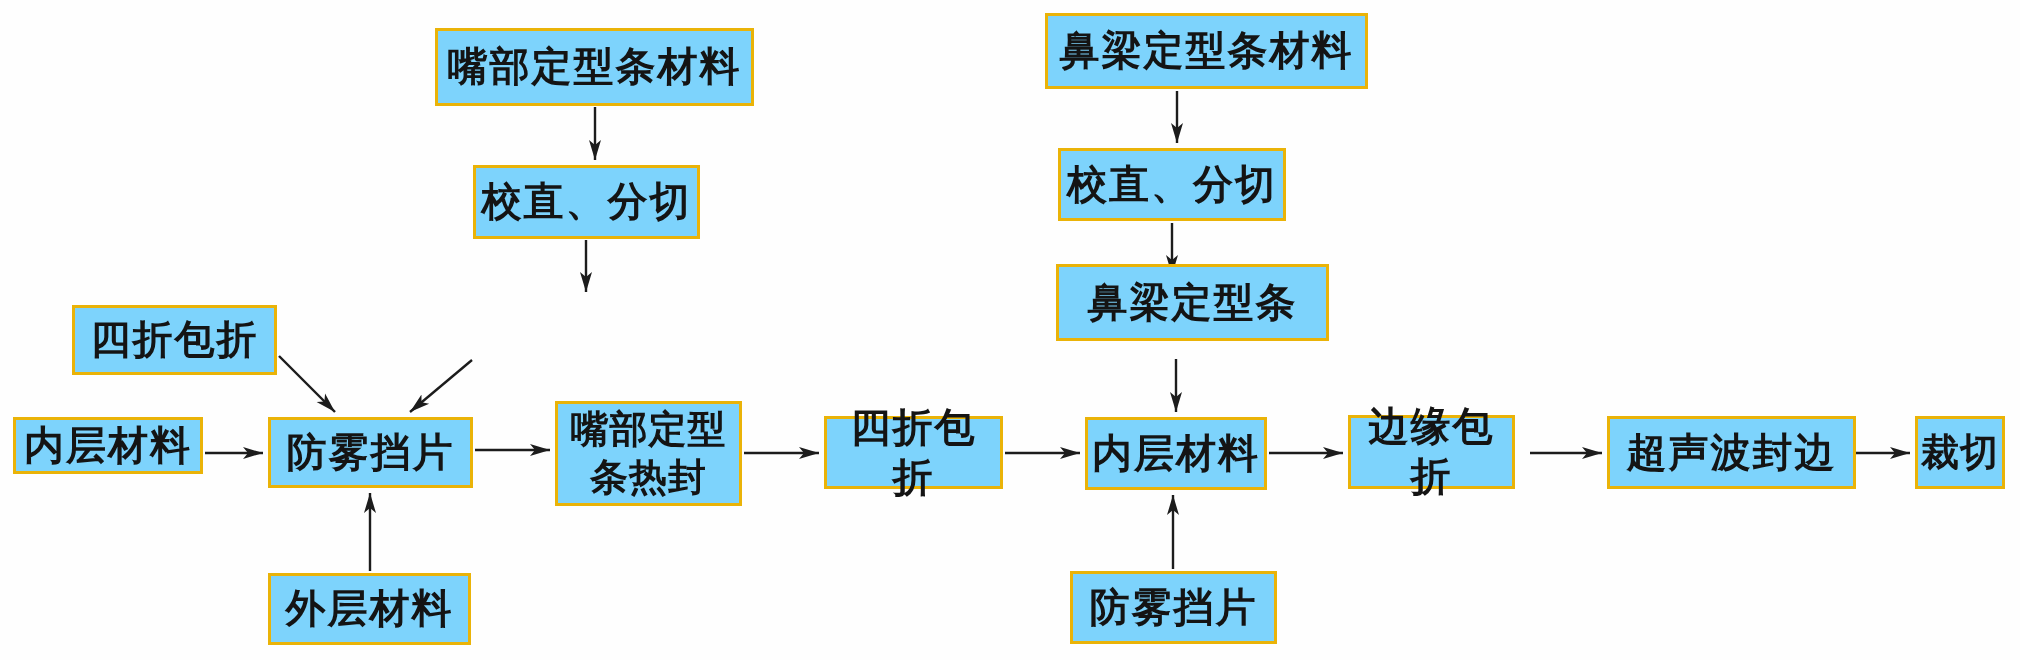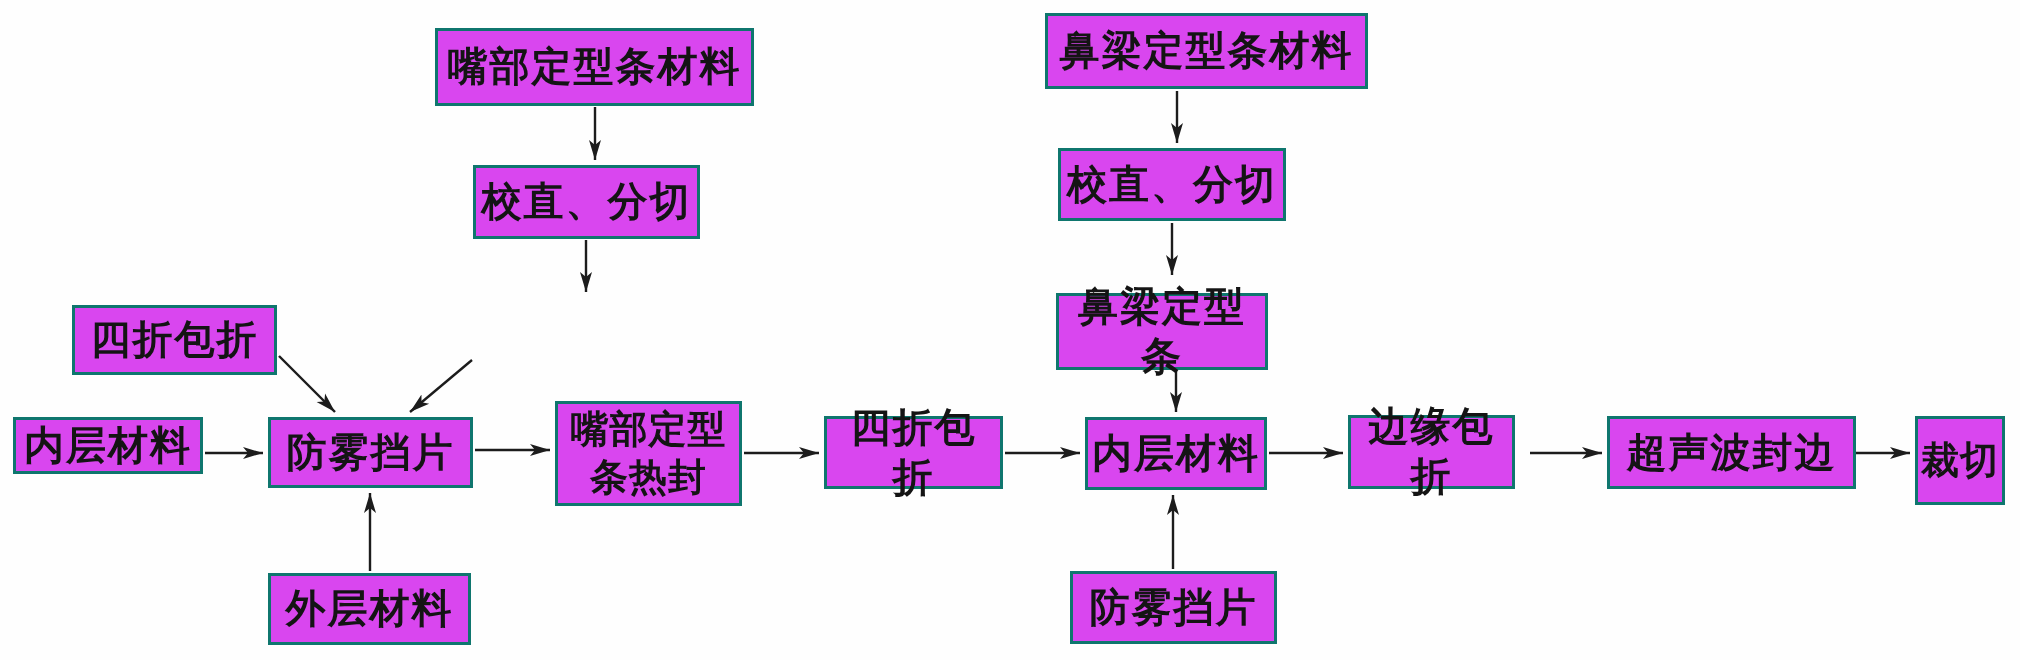--- a/index.html
+++ b/index.html
@@ -18,22 +18,22 @@
   #edge-layer {
     position: absolute;
     left: 0;
     top: 0;
     width: 2020px;
     height: 660px;
   }
   .node {
     position: absolute;
     box-sizing: border-box;
-    border: 3px solid #0f766e;
-    background: #d946ef;
+    border: 3px solid #eab308;
+    background: #7dd3fc;
     color: #141414;
     display: flex;
     align-items: center;
     justify-content: center;
     text-align: center;
     font-weight: bold;
     font-size: 40px;
     letter-spacing: 2px;
     line-height: 1.25;
     padding: 0 4px;
@@ -85,25 +85,25 @@
   <div class="node" style="left:268px; top:573px; width:203px; height:72px;">外层材料</div>
 
   <div class="node small-text" style="left:555px; top:401px; width:187px; height:105px;">嘴部定型条热封</div>
 
   <div class="node" style="left:824px; top:416px; width:179px; height:73px;">四折包折</div>
 
   <div class="node" style="left:1018px; top:13px; width:323px; height:76px;margin-left:27px;">鼻梁定型条材料</div>
 
   <div class="node" style="left:1058px; top:148px; width:228px; height:73px;">校直、分切</div>
 
-  <div class="node" style="left:1056px; top:293px; width:212px; height:77px;">鼻梁定型条</div>
+  <div class="node" style="left:1056px; top:264px; width:273px; height:77px;">鼻梁定型条</div>
 
   <div class="node" style="left:1085px; top:417px; width:182px; height:73px;">内层材料</div>
 
   <div class="node" style="left:1070px; top:571px; width:207px; height:73px;">防雾挡片</div>
 
   <div class="node" style="left:1348px; top:415px; width:167px; height:74px;">边缘包折</div>
 
   <div class="node" style="left:1607px; top:416px; width:249px; height:73px;">超声波封边</div>
 
-  <div class="node small-text" style="left:1915px; top:416px; width:90px; height:89px; padding:0;">裁切</div>
+  <div class="node small-text" style="left:1915px; top:416px; width:90px; height:73px; padding:0;">裁切</div>
 
 </div>
 
 </body></html>

